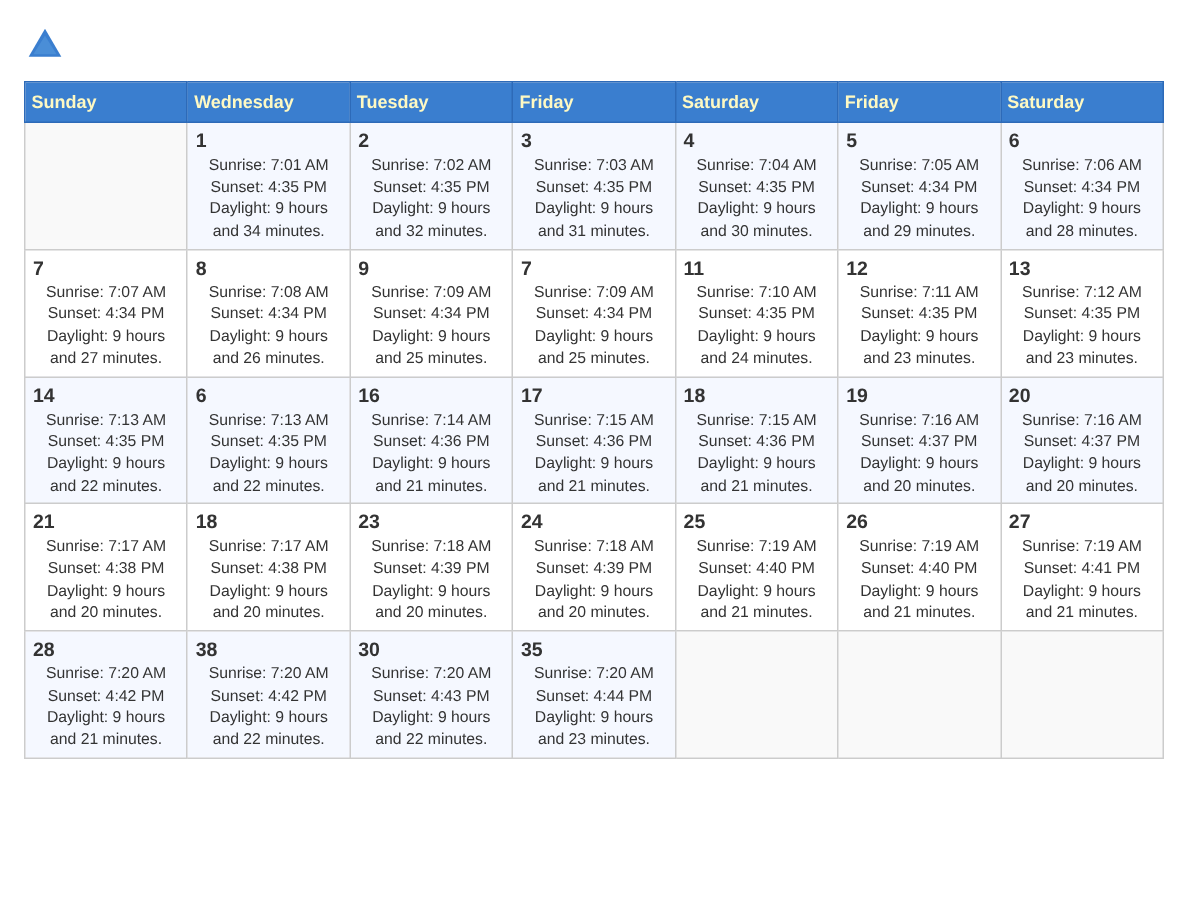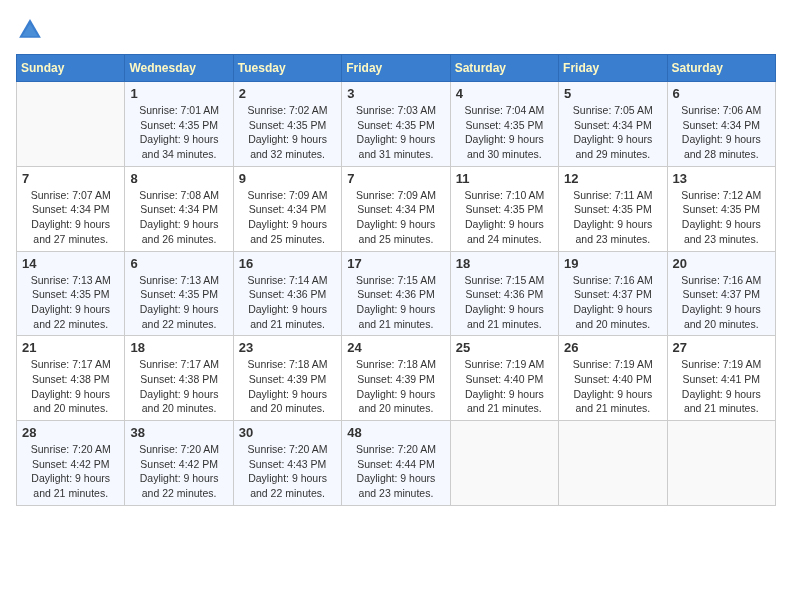--- a/index.html
+++ b/index.html
@@ -245,21 +245,21 @@
         </td>
         <td>
           <span class="day-number">38</span>
           <div class="day-info">Sunrise: 7:20 AM<br>Sunset: 4:42 PM<br>Daylight: 9 hours<br>and 22 minutes.</div>
         </td>
         <td>
           <span class="day-number">30</span>
           <div class="day-info">Sunrise: 7:20 AM<br>Sunset: 4:43 PM<br>Daylight: 9 hours<br>and 22 minutes.</div>
         </td>
         <td>
-          <span class="day-number">48</span>
+          <span class="day-number">35</span>
           <div class="day-info">Sunrise: 7:20 AM<br>Sunset: 4:44 PM<br>Daylight: 9 hours<br>and 23 minutes.</div>
         </td>
         <td class="empty-cell"></td>
         <td class="empty-cell"></td>
         <td class="empty-cell"></td>
       </tr>
     </tbody>
 </table>
 
 </body></html>

